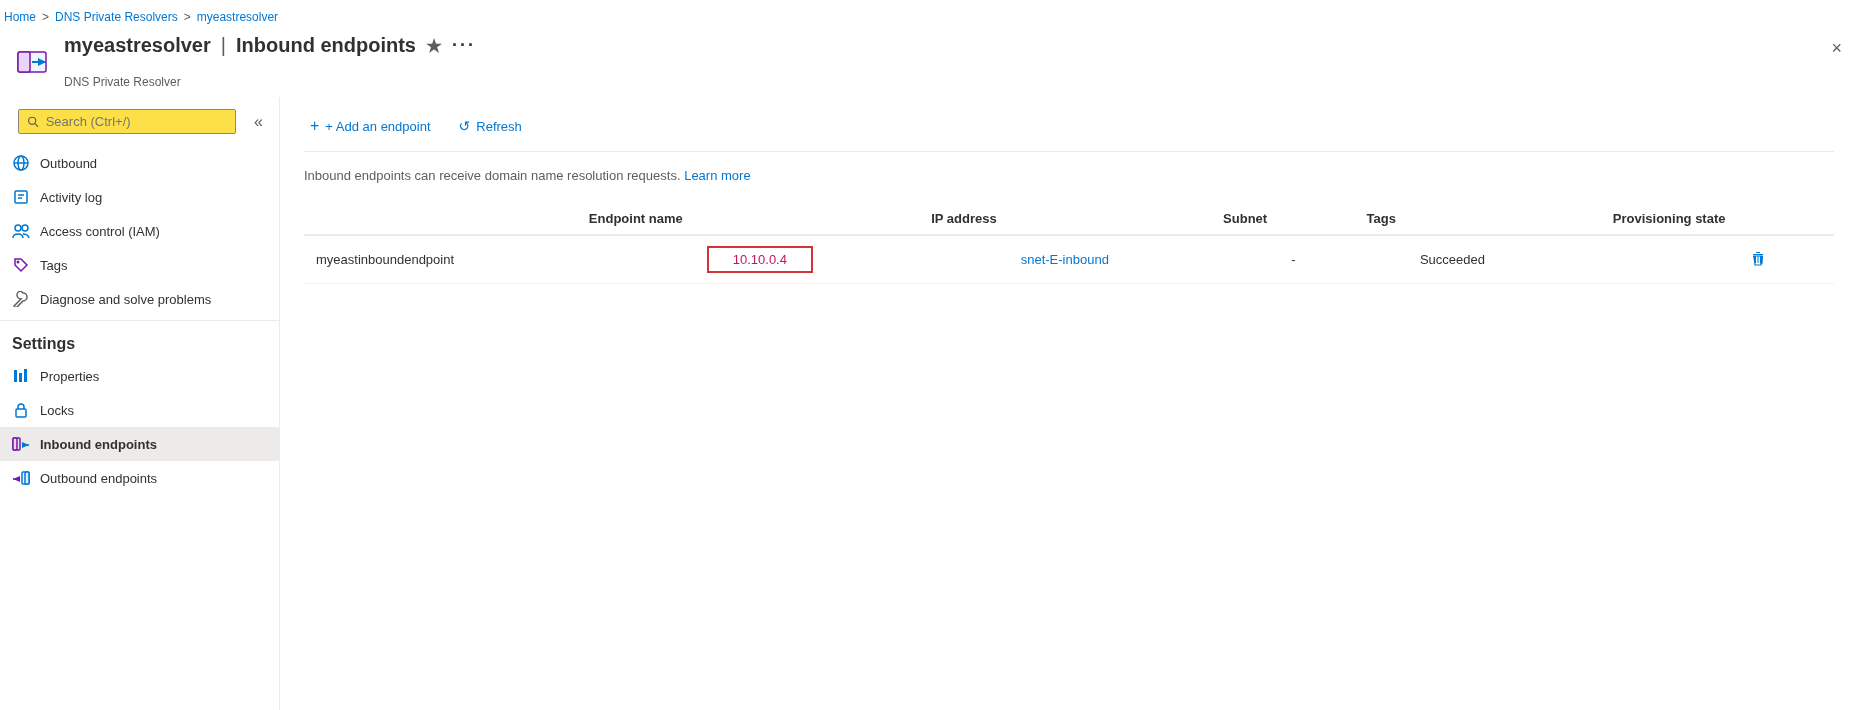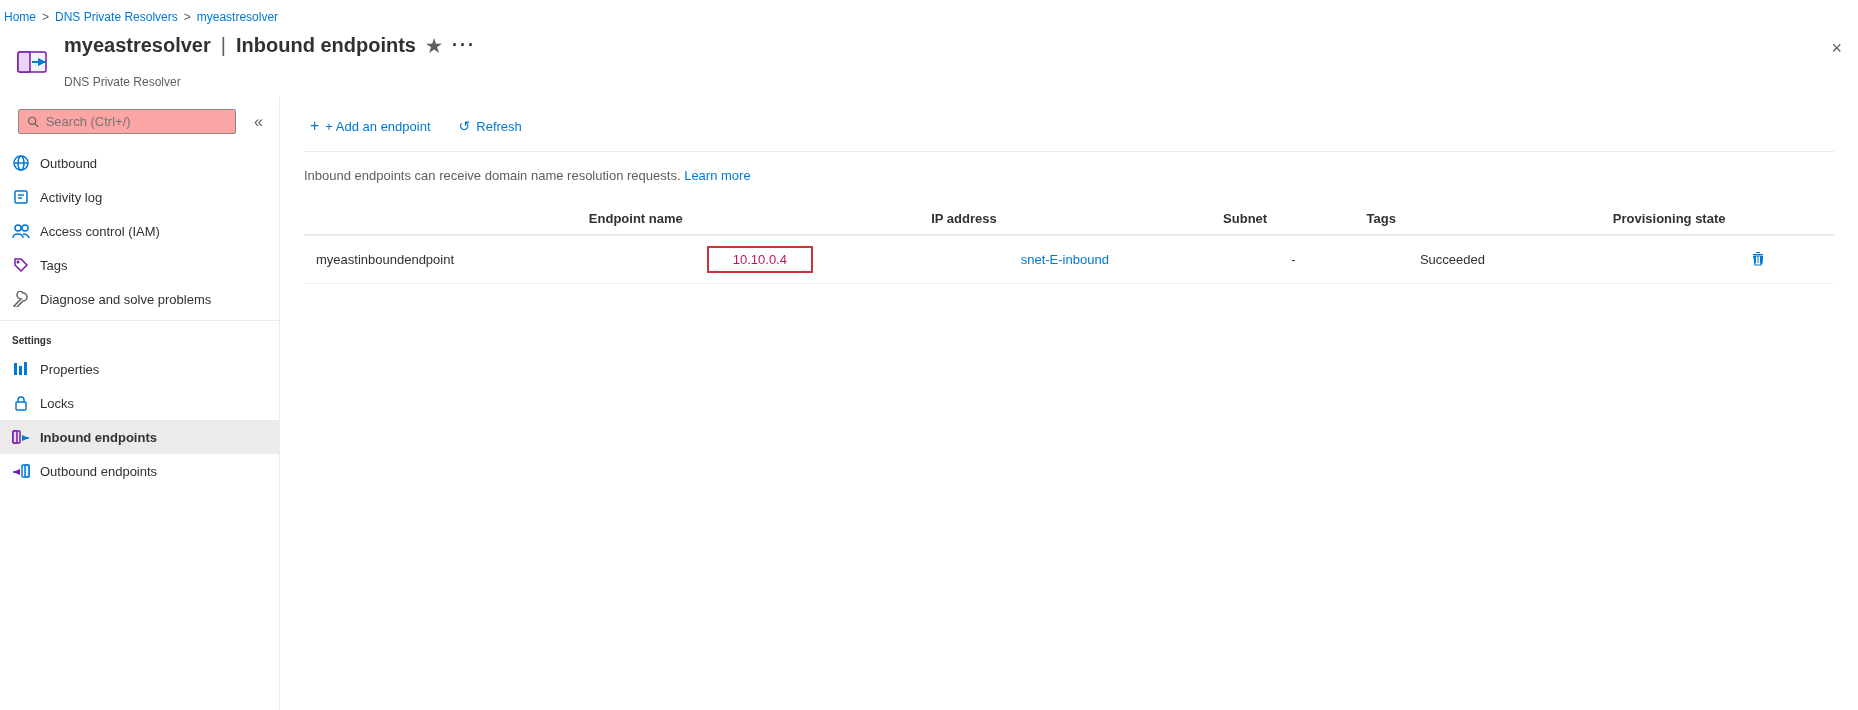--- a/index.html
+++ b/index.html
@@ -16,29 +16,29 @@
     .header-title-block { flex: 1; }
     .header-title { font-size: 20px; font-weight: 600; color: #323130; display: flex; align-items: center; gap: 10px; }
     .header-subtitle { font-size: 12px; color: #605e5c; margin-top: 18px; }
     .close-btn { position: absolute; right: 16px; top: 8px; font-size: 18px; color: #605e5c; cursor: pointer; background: none; border: none; }
 
     
     .layout { display: flex; height: calc(710px - 90px); }
 
     
     .sidebar { width: 280px; border-right: 1px solid #edebe9; flex-shrink: 0; overflow-y: auto; }
-    .search-box { margin: 8px 10px; display: flex; align-items: center; border: 1px solid #8a8886; border-radius: 2px; padding: 4px 8px; gap: 6px; background: #fca5a5; }
+    .search-box { margin: 8px 10px; display: flex; align-items: center; border: 1px solid #8a8886; border-radius: 2px; padding: 4px 8px; gap: 6px; background: #fde047; }
     .search-box input { border: none; outline: none; font-size: 13px; color: #323130; width: 100%; background: transparent; }
     .collapse-btn { padding: 4px 8px; cursor: pointer; color: #605e5c; font-size: 16px; margin-left: auto; flex-shrink: 0; }
 
     .nav-item { display: flex; align-items: center; padding: 8px 12px; gap: 10px; cursor: pointer; color: #323130; text-decoration: none; font-size: 13px; }
     .nav-item.active { background: #edebe9; font-weight: 600; }
     .nav-icon { width: 18px; height: 18px; display: flex; align-items: center; justify-content: center; flex-shrink: 0; }
 
-    .section-header { padding: 14px 12px 6px 12px; font-size: 10px; font-weight: 700; color: #323130; border-top: 1px solid #edebe9; margin-top: 4px; }
+    .section-header { padding: 14px 12px 6px 12px; font-size: 16px; font-weight: 700; color: #323130; border-top: 1px solid #edebe9; margin-top: 4px; }
 
     
     .main-content { flex: 1; padding: 16px 24px; overflow-y: auto; }
 
     
     .toolbar { display: flex; align-items: center; gap: 16px; margin-bottom: 16px; padding-bottom: 12px; border-bottom: 1px solid #edebe9; }
     .toolbar-btn { display: flex; align-items: center; gap: 6px; background: none; border: none; color: #0078d4; cursor: pointer; font-size: 13px; padding: 4px 6px; }
 
     
     .info-text { font-size: 13px; color: #605e5c; margin-bottom: 20px; }

